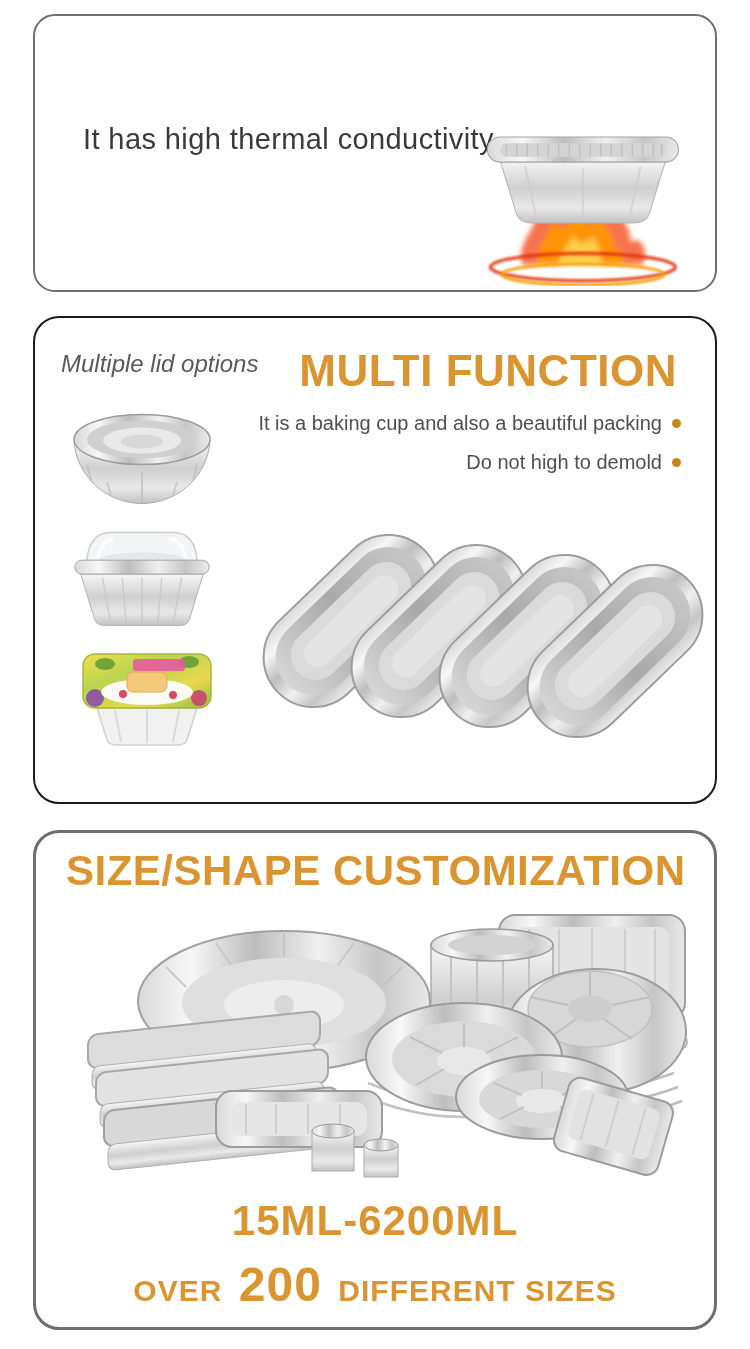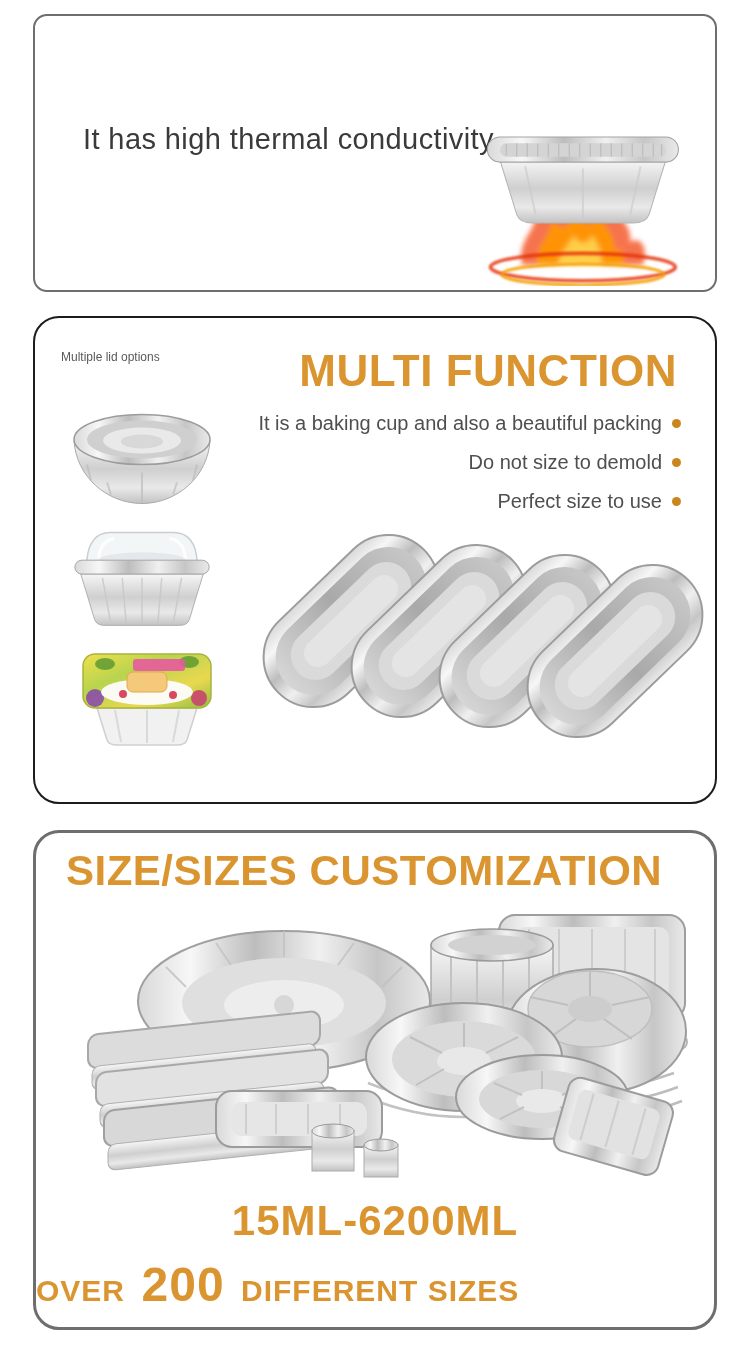--- a/index.html
+++ b/index.html
@@ -1,46 +1,46 @@
 <!DOCTYPE html>
 <html style="--accent: #DB9530; --bullet-dot: #C9861D; --text-dark: #3A3A3A; --text-gray: #595959; --border-gray: #6E6E6E; --border-dark: #1C1C1C;"><head>
 <meta charset="utf-8">
 <style>
   html,body{margin:0;padding:0;background:#ffffff;}
   .canvas{position:relative;width:750px;height:1349px;background:#fff;overflow:hidden;
           font-family:"Liberation Sans",sans-serif;}
   .card{position:absolute;background:#fff;box-sizing:border-box;}
-  .card-thermal{left:33px;top:14px;width:684px;height:278px;border:2px solid var(--border-gray);border-radius:14px;}
+  .card-thermal{left:33px;top:14px;width:684px;height:278px;border:2px solid var(--border-gray);border-radius:22px;}
   .card-multi{left:33px;top:316px;width:684px;height:488px;border:2px solid var(--border-dark);border-radius:26px;}
   .card-custom{left:33px;top:830px;width:684px;height:500px;border:3px solid var(--border-gray);border-radius:26px;}
 
   
   .thermal-text{position:absolute;left:48px;top:100px;font-size:29px;line-height:47px;
                 color:var(--text-dark);letter-spacing:.4px;white-space:nowrap;}
   .fire-img{position:absolute;left:425px;top:102px;width:250px;height:168px;}
 
   
-  .lid-label{position:absolute;left:26px;top:32px;font-size:12px;color:var(--text-gray);}
+  .lid-label{position:absolute;left:26px;top:32px;font-size:24px;color:var(--text-gray);font-style:italic;}
   .mf-title{position:absolute;right:38px;top:28px;font-size:44px;font-weight:700;
             color:var(--accent);letter-spacing:.5px;white-space:nowrap;}
   .bullets{position:absolute;right:34px;top:94px;display:flex;flex-direction:column;gap:16px;align-items:flex-end;}
   .bullet-row{display:flex;align-items:center;font-size:20px;color:#4f4f4f;white-space:nowrap;}
   .bullet-dot{width:9px;height:9px;border-radius:50%;background:var(--bullet-dot);margin-left:10px;flex:none;}
   .img-bowl{position:absolute;left:32px;top:86px;width:150px;height:106px;}
   .img-clear{position:absolute;left:28px;top:204px;width:158px;height:108px;}
   .img-printed{position:absolute;left:42px;top:330px;width:140px;height:100px;}
   .img-ovals{position:absolute;left:216px;top:198px;width:470px;height:285px;}
 
   
   .cust-title{position:absolute;left:30px;top:14px;font-size:42px;font-weight:700;
               color:var(--accent);letter-spacing:.5px;white-space:nowrap;}
   .img-montage{position:absolute;left:30px;top:74px;width:622px;height:292px;}
   .capacity{position:absolute;left:0;right:0;top:364px;text-align:center;font-size:42px;
             font-weight:700;color:var(--accent);letter-spacing:1px;}
-  .sizes-line{position:absolute;left:0;right:0;top:424px;color:var(--accent);
+  .sizes-line{position:absolute;left:0;right:0;top:424px;text-align:center;color:var(--accent);
               font-weight:700;white-space:nowrap;}
   .sizes-line .small{font-size:30px;letter-spacing:1px;}
   .sizes-line .big{font-size:48px;margin:0 12px;letter-spacing:1px;}
 </style>
 </head>
 <body>
 
 <svg width="0" height="0" style="position:absolute" aria-hidden="true">
   <defs>
     <linearGradient id="gSilvH" x1="0" y1="0" x2="1" y2="0">
@@ -108,25 +108,21 @@
   <section class="card card-multi">
     <div class="lid-label">Multiple lid options</div>
     <h2 class="mf-title" style="margin:0">MULTI FUNCTION</h2>
 
     <div class="bullets">
       <div class="bullet-row">
         <span>It is a baking cup and also a beautiful packing</span>
         <span class="bullet-dot"></span>
       </div>
       <div class="bullet-row">
-        <span>Do not size to demold</span>
-        <span class="bullet-dot"></span>
-      </div>
-      <div class="bullet-row">
-        <span>Perfect size to use</span>
+        <span>Do not high to demold</span>
         <span class="bullet-dot"></span>
       </div>
     </div>
 
     <svg class="img-bowl" viewBox="0 0 150 105">
       <path d="M7,36 C9,72 40,99 75,99 C110,99 141,72 143,36 Z" fill="url(#gSilvV)" stroke="#ababab" stroke-width="1"></path>
       <path d="M20,60 L24,76 M40,78 L44,90 M75,68 L75,98 M110,78 L106,90 M130,60 L126,76" stroke="#bdbdbd" stroke-width="2" opacity="0.7"></path>
       <ellipse cx="75" cy="35" rx="68" ry="25" fill="url(#gSilvH)" stroke="#9c9c9c" stroke-width="1.5"></ellipse>
       <ellipse cx="75" cy="35" rx="55" ry="19" fill="#cfcfcf"></ellipse>
       <ellipse cx="75" cy="36" rx="39" ry="13" fill="#e9e9e9"></ellipse>
@@ -159,21 +155,21 @@
 
     <svg class="img-ovals" viewBox="0 0 470 285">
       <use href="#ovalPan" transform="translate(100,105) rotate(46)"></use>
       <use href="#ovalPan" transform="translate(188,115) rotate(46)"></use>
       <use href="#ovalPan" transform="translate(276,125) rotate(46)"></use>
       <use href="#ovalPan" transform="translate(364,135) rotate(46)"></use>
     </svg>
   </section>
 
   <section class="card card-custom">
-    <h2 class="cust-title" style="margin:0">SIZE/SIZES CUSTOMIZATION</h2>
+    <h2 class="cust-title" style="margin:0">SIZE/SHAPE CUSTOMIZATION</h2>
 
     <svg class="img-montage" viewBox="0 0 622 292">
 
       <g transform="translate(433,8)">
         <rect x="4" y="104" width="182" height="14" rx="7" fill="none" stroke="#c4c4c4" stroke-width="2"></rect>
         <rect x="3" y="112" width="184" height="14" rx="7" fill="none" stroke="#bdbdbd" stroke-width="2"></rect>
         <rect x="2" y="120" width="186" height="14" rx="7" fill="none" stroke="#b6b6b6" stroke-width="2"></rect>
         <rect x="0" y="0" width="186" height="104" rx="16" fill="url(#gSilvH)" stroke="#9e9e9e" stroke-width="2"></rect>
         <rect x="16" y="12" width="154" height="74" rx="10" fill="#e4e4e4"></rect>
         <path d="M30,14 L30,84 M60,14 L60,84 M93,14 L93,84 M126,14 L126,84 M156,14 L156,84" stroke="#cdcdcd" stroke-width="2"></path>

